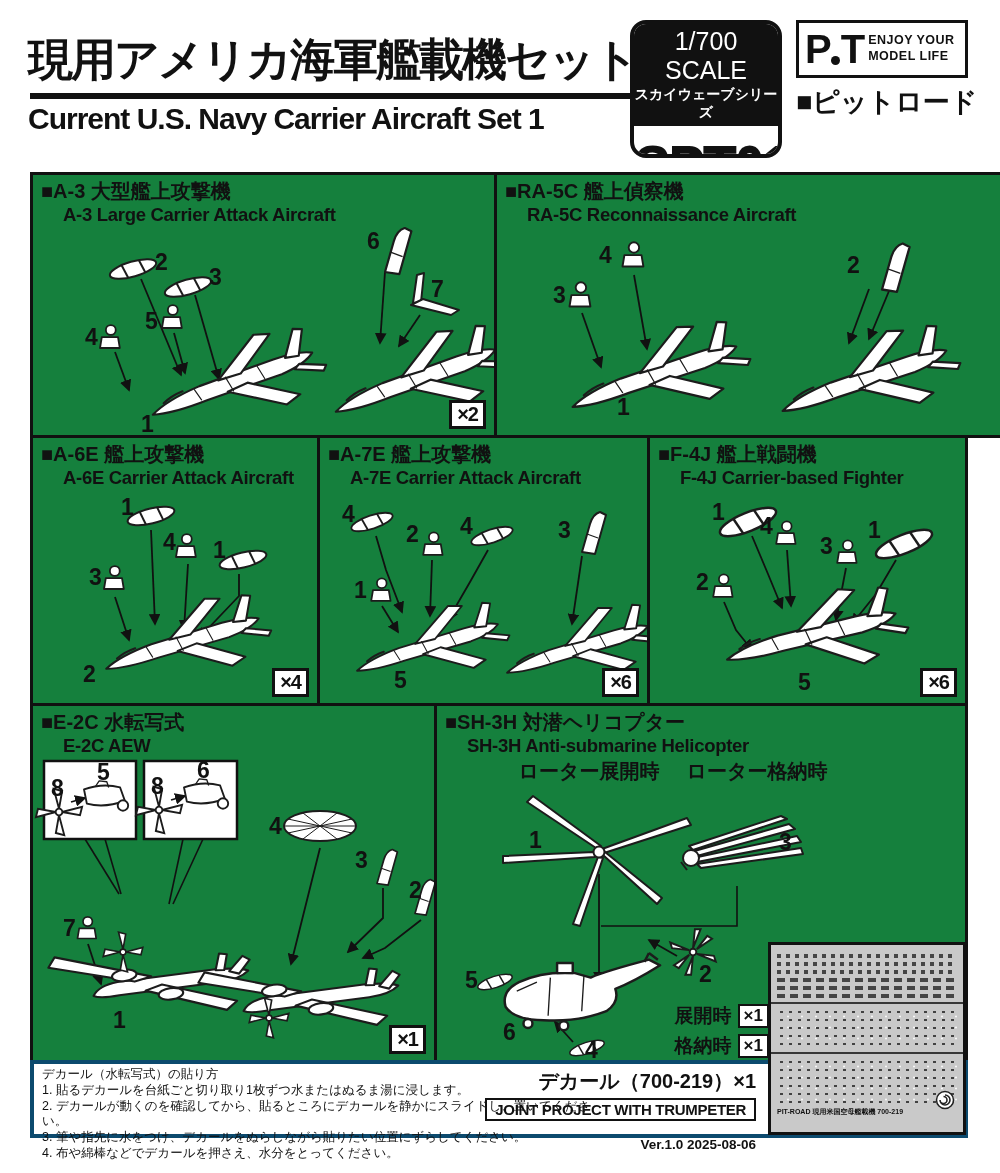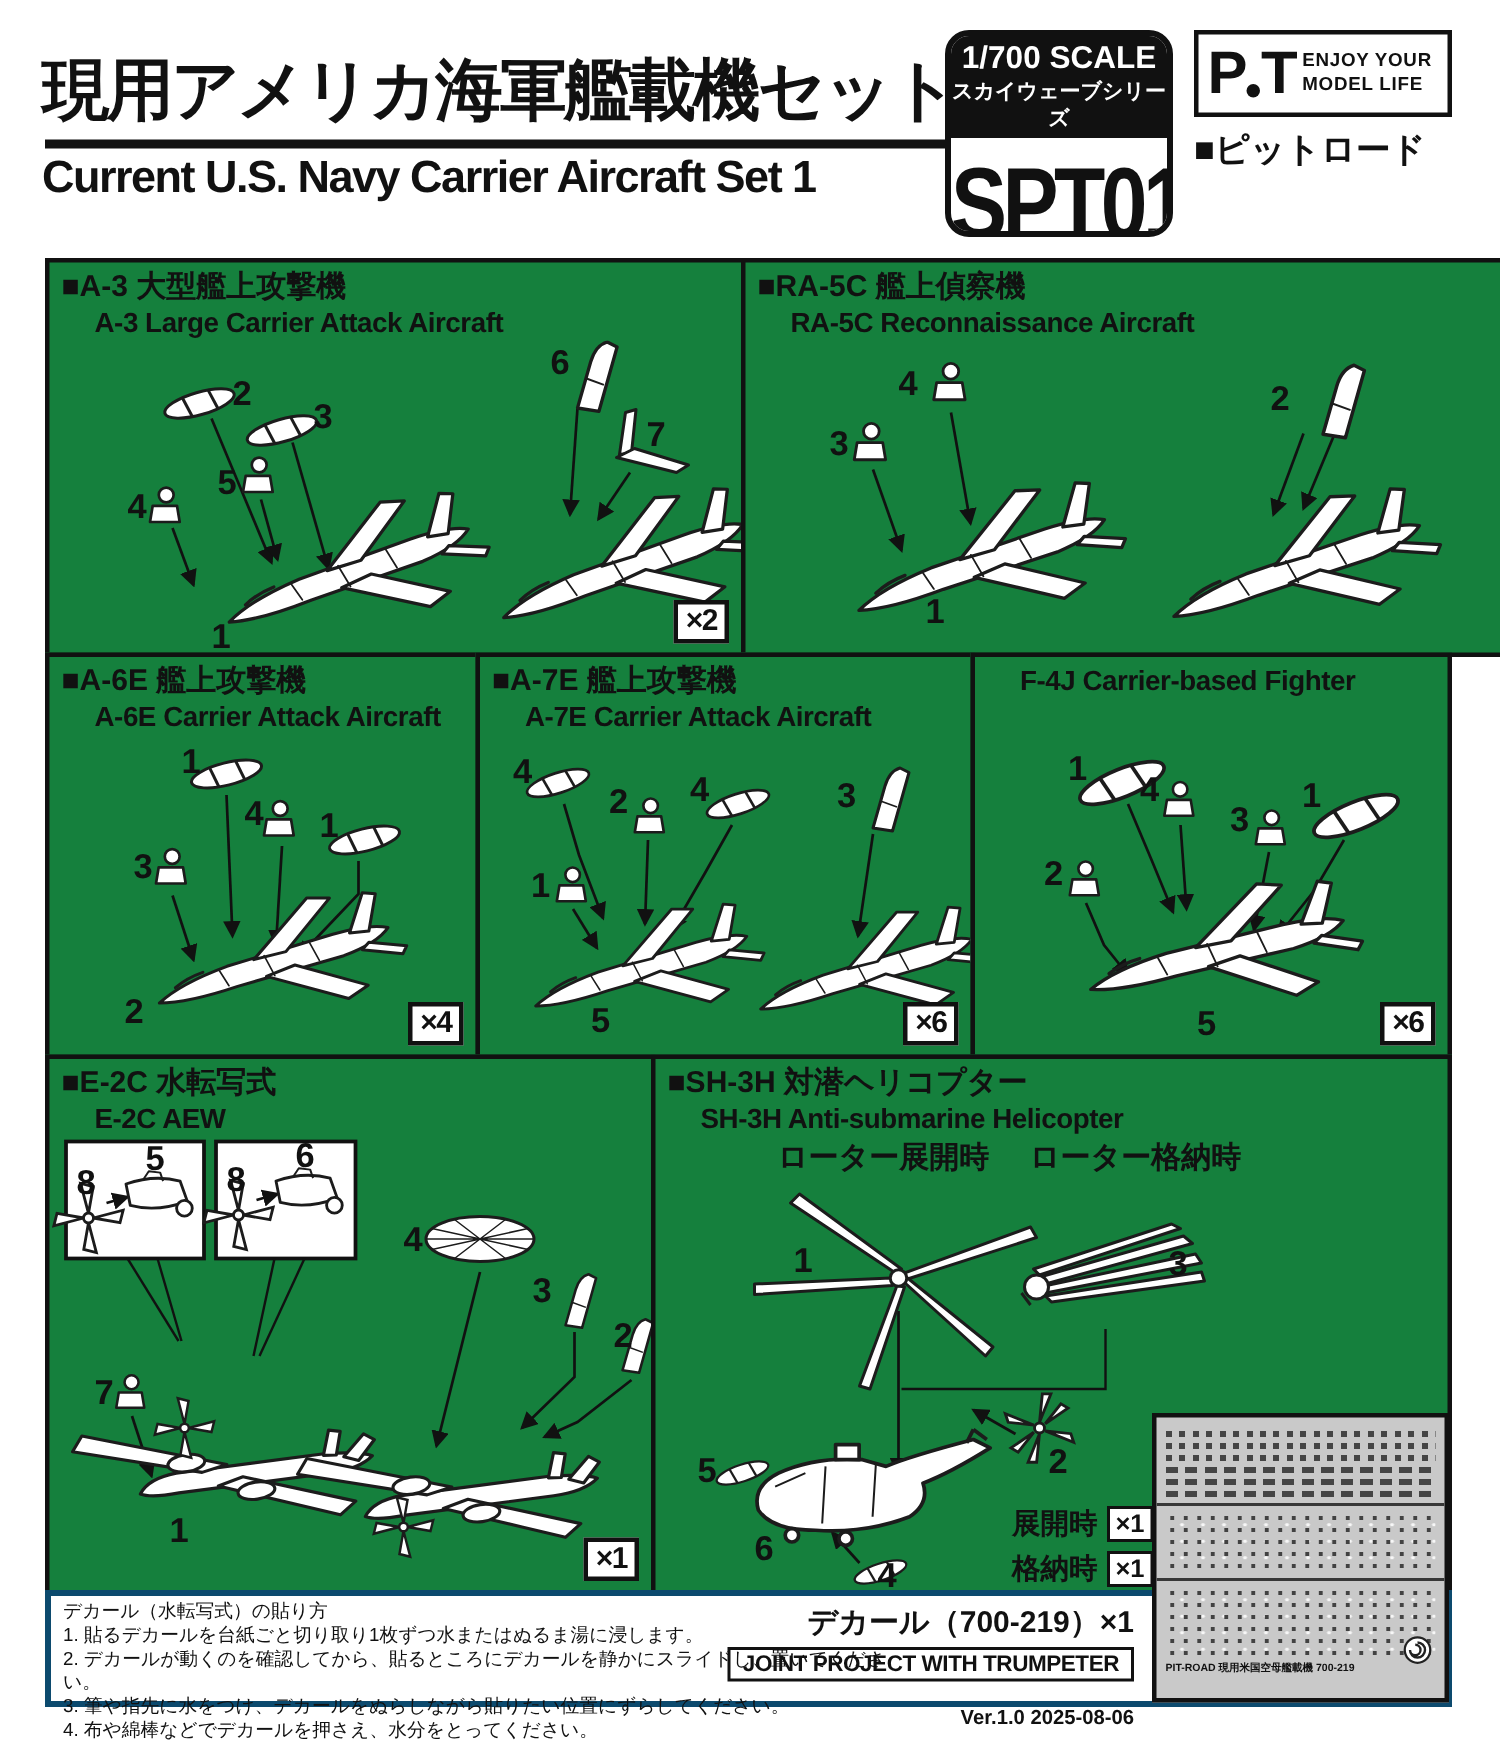--- a/index.html
+++ b/index.html
@@ -6,30 +6,30 @@
     font-family:"Liberation Sans","DejaVu Sans",sans-serif;color:#111;}
   .sheet{position:relative;width:1000px;height:1173px;background:#fff;overflow:hidden;}
   
   .title-jp{position:absolute;left:28px;top:30px;width:610px;font-size:45px;font-weight:900;
     letter-spacing:-2px;white-space:nowrap;}
   .title-rule{position:absolute;left:30px;top:93px;width:600px;height:6px;background:#111;}
   .title-en{position:absolute;left:28px;top:102px;font-size:30px;font-weight:900;letter-spacing:-1px;white-space:nowrap;}
   .scale-badge{position:absolute;left:630px;top:20px;width:152px;height:138px;border:4px solid #111;
     border-radius:16px;overflow:hidden;background:#fff;box-sizing:border-box;}
   .scale-top{background:#111;color:#fff;text-align:center;padding:3px 0 4px;}
-  .scale-top .l1{font-size:21px;font-weight:700;letter-spacing:0px;}
+  .scale-top .l1{font-size:25px;font-weight:400;letter-spacing:0px;}
   .scale-top .l2{font-size:14px;font-weight:800;margin-top:1px;}
   .scale-code{text-align:center;font-size:56px;font-weight:900;letter-spacing:-3px;
     transform:scaleY(1.22);transform-origin:top center;margin-top:4px;}
   .brand-box{position:absolute;left:796px;top:20px;width:172px;height:58px;border:3px solid #111;
     box-sizing:border-box;display:flex;align-items:center;padding:0 6px;gap:5px;background:#fff;}
   .pt-mark{font-size:40px;font-weight:900;letter-spacing:-2px;line-height:1;display:flex;align-items:flex-end;}
   .pt-dot{display:inline-block;width:9px;height:9px;background:#111;border-radius:50%;margin:0 1px 4px 1px;}
   .brand-tag{font-size:12.5px;font-weight:700;line-height:1.25;letter-spacing:0.5px;white-space:nowrap;}
-  .brand-name{position:absolute;left:796px;top:84px;font-size:23px;font-weight:900;letter-spacing:0px;}
+  .brand-name{position:absolute;left:796px;top:84px;font-size:27px;font-weight:900;letter-spacing:0px;}
   
   .panel{position:absolute;border:3px solid #111;background:#15803d;box-sizing:border-box;}
   .ptitle{padding:5px 8px 0 8px;line-height:1.18;}
   .ptitle .jp{font-size:20px;font-weight:900;}
   .ptitle .en{font-size:18.5px;font-weight:900;margin-left:22px;letter-spacing:-0.3px;}
   .diag{position:absolute;left:0;bottom:0;}
   .qty-badge{position:absolute;right:8px;bottom:6px;border:3px solid #111;background:#fff;
     font-size:20px;font-weight:900;padding:0 5px;line-height:23px;letter-spacing:-1px;}
   .plabel{font-size:23px;font-weight:900;fill:#111;}
   .pcap{font-size:20px;font-weight:900;fill:#111;}
@@ -279,20 +279,21 @@
       <text class="plabel" x="140" y="44">4</text>
       <text class="plabel" x="34" y="108">1</text>
       <text class="plabel" x="74" y="198">5</text>
       <text class="plabel" x="238" y="48">3</text>
     </svg>
     <div class="qty-badge">×6</div>
   </div>
 
   <div class="panel" style="left:647px;top:435px;width:321px;height:271px">
     <div class="ptitle">
+      <div class="jp">■F-4J 艦上戦闘機</div>
       <div class="en">F-4J Carrier-based Fighter</div>
     </div>
     <svg class="diag" width="315" height="213" viewBox="0 0 315 213">
       <polyline class="callout" points="102,46 118,84 132,118" marker-end="url(#ah)"></polyline>
       <line class="callout" x1="137" y1="60" x2="141" y2="116" marker-end="url(#ah)"></line>
       <line class="callout" x1="196" y1="78" x2="186" y2="130" marker-end="url(#ah)"></line>
       <polyline class="callout" points="246,70 226,104 202,134" marker-end="url(#ah)"></polyline>
       <polyline class="callout" points="74,112 86,140 102,160" marker-end="url(#ah)"></polyline>
       <use href="#g-jet" transform="translate(162,145) rotate(-11) scale(1.0)"></use>
       <use href="#g-tank" transform="translate(98,32) rotate(-22) scale(1.25)"></use>

